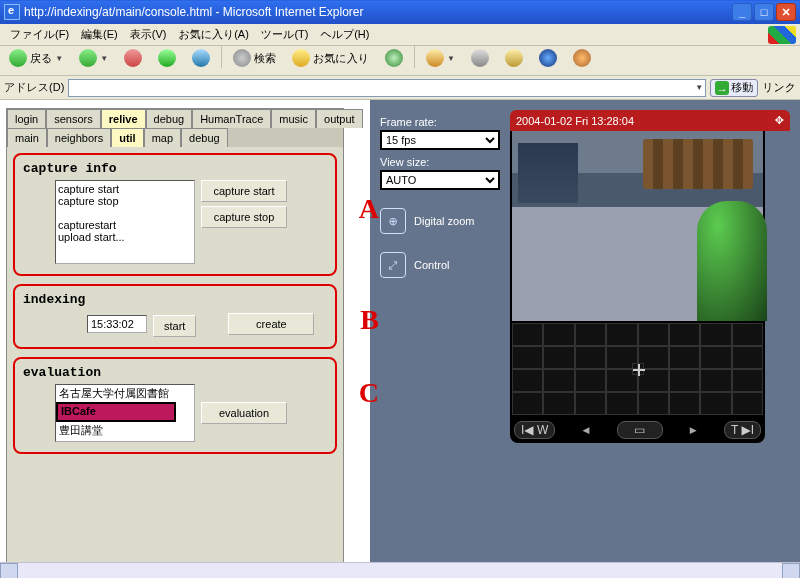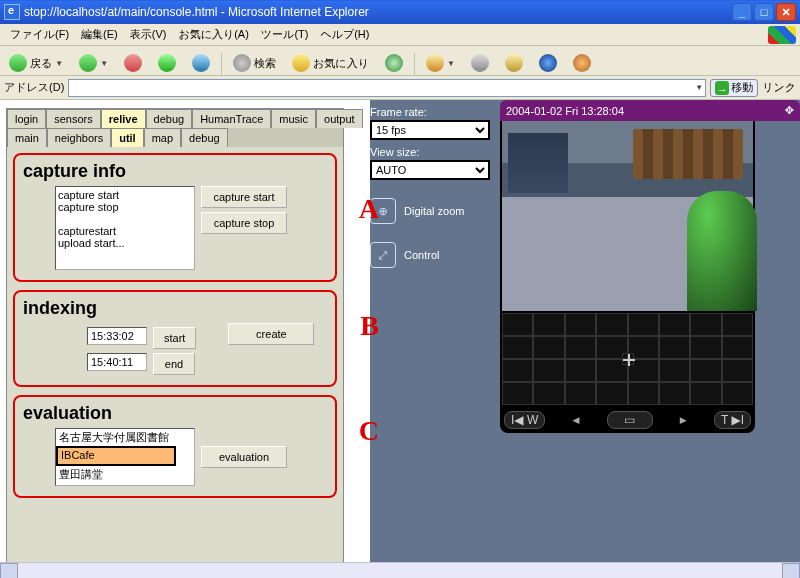--- a/index.html
+++ b/index.html
@@ -15,21 +15,21 @@
 .min { background: #3d7de8; border: 1px solid #2a5dc0; }
 .max { background: #3d7de8; border: 1px solid #2a5dc0; }
 .close { background: #e05030; border: 1px solid #b03010; }
 
 
 .menubar { height: 22px; background: #ece9d8; display: flex; align-items: center; padding-left: 4px; border-bottom: 1px solid #c0c0b0; position: relative; }
 .menubar span { padding: 2px 6px; }
 .menubar .winlogo { position: absolute; right: 4px; width: 28px; height: 18px; background: linear-gradient(45deg,#d22 25%,#2a4 25% 50%,#26d 50% 75%,#ed2 75%); border-radius: 3px; }
 
 
-.toolbar { height: 30px; background: #ece9d8; display: flex; align-items: flex-end; padding: 0 4px; gap: 6px; border-bottom: 1px solid #c0c0b0; }
+.toolbar { height: 30px; background: #ece9d8; display: flex; align-items: flex-start; padding: 0 4px; gap: 6px; border-bottom: 1px solid #c0c0b0; }
 .tbbtn { height: 24px; display: flex; align-items: center; gap: 3px; padding: 0 4px; border: 1px solid transparent; border-radius: 3px; }
 .tbico { width: 18px; height: 18px; border-radius: 9px; }
 .sep { width: 1px; height: 22px; background: #c0c0b0; }
 .back-ico { background: linear-gradient(#8e8,#3a3); }
 .fwd-ico { background: linear-gradient(#8e8,#3a3); }
 .stop-ico { background: linear-gradient(#e99,#c44); }
 .refresh-ico { background: linear-gradient(#9f9,#2a2); }
 .home-ico { background: linear-gradient(#adf,#27a); }
 .search-ico { background: radial-gradient(#ccc,#888); }
 .fav-ico { background: linear-gradient(#fe8,#da2); }
@@ -55,61 +55,61 @@
 
 
 .leftpane { width: 370px; height: 100%; padding: 8px 6px; background: #fff; }
 .tabstack { background: #dcdccc; border: 1px solid #888; width: 338px; }
 .tabrow { display: flex; background: #c8c8b8; }
 .tab { padding: 3px 7px; background: #dcdccc; border: 1px solid #888; border-bottom: none; font-size: 11px; }
 .tab.active { background: #fef9c3; font-weight: bold; }
 .tabbody { background: #dcdccc; padding: 6px; position: relative; min-height: 420px; }
 
 .fldset { border: 2px solid #d00; border-radius: 8px; padding: 6px 8px 10px; margin-bottom: 8px; position: relative; }
-.fldset .legend { font-weight: bold; font-size: 18px; }
+.fldset .legend { font-weight: bold; font-size: 13px; font-family: Liberation Mono, monospace; }
 .ann { position: absolute; right: -44px; color: #d00; font-size: 28px; font-weight: bold; font-family: serif; }
 .row { display: flex; gap: 6px; align-items: flex-start; margin-top: 4px; padding-left: 32px; }
 textarea.ci { width: 140px; height: 84px; resize: none; font-size: 11px; padding: 2px; border: 1px inset #aaa; background: #fff; }
 .btncol { display: flex; flex-direction: column; gap: 4px; }
 .winbutton { background: #e8e8d8; border: 1px outset #fff; padding: 4px 10px; font-size: 11px; min-width: 86px; }
 .smallin { width: 60px; height: 18px; border: 1px inset #aaa; background: #fff; padding: 0 3px; font-size: 11px; }
 .listbox { width: 140px; height: 58px; border: 1px inset #aaa; background: #fff; overflow: hidden; }
 .listbox div { padding: 1px 3px; }
-.listbox .sel { background: #fdba74; }
-
-
-.rightpane { flex: 1; background: #64748c; display: flex; gap: 10px; }
+.listbox .sel { background: #be185d; font-weight: bold; }
+
+
+.rightpane { flex: 1; background: #64748c; padding: 10px; display: flex; gap: 10px; }
 .controls { width: 120px; color: #fff; }
 .ctrl-label { font-size: 11px; margin-bottom: 2px; margin-top: 6px; }
 .sel { width: 120px; height: 20px; background: #fff; border: 2px solid #000000; font-size: 11px; }
 .iconrow { display: flex; align-items: center; gap: 8px; margin-top: 18px; }
 .sqicon { width: 26px; height: 26px; border: 1px solid #cfe0ff; border-radius: 4px; display: flex; align-items: center; justify-content: center; color: #cfe0ff; }
 
 .camwrap { flex: 1; }
-.camhead { background: #701a75; color: #fff; padding: 4px 6px; display: flex; justify-content: space-between; align-items: center; border-radius: 6px 6px 0 0; }
+.camhead { background: #b91c1c; color: #fff; padding: 4px 6px; display: flex; justify-content: space-between; align-items: center; border-radius: 6px 6px 0 0; }
 .camimg { width: 255px; height: 190px; background: linear-gradient(#6d7b8c 0 22%, #4a5a6c 22% 40%, #9aa0b0 40% 100%); position: relative; border-left: 2px solid #000; border-right: 2px solid #000; }
 .camimg .chairs { position: absolute; top: 8px; right: 10px; width: 110px; height: 50px; background: repeating-linear-gradient(90deg,#7a5530 0 10px,#5d3f22 10px 20px); border-radius: 3px; }
 .camimg .shelf { position: absolute; top: 12px; left: 6px; width: 60px; height: 60px; background: linear-gradient(#2a3850,#3a4860); }
 .camimg .chair2 { position: absolute; bottom: 0; right: -4px; width: 70px; height: 120px; background: radial-gradient(ellipse at 30% 20%, #5ccc4f, #1a4418); border-radius: 30px 30px 0 0; }
 .ptzgrid { width: 255px; height: 96px; background: #111; border: 2px solid #000; position: relative; display: grid; grid-template-columns: repeat(8,1fr); grid-template-rows: repeat(4,1fr); }
 .ptzgrid div { border: 1px solid #333; }
 .ptzgrid .cross { position: absolute; left: 50%; top: 50%; width: 12px; height: 12px; margin: -6px; }
 .ptzgrid .cross::before, .ptzgrid .cross::after { content: ""; position: absolute; background: #ccc; }
 .ptzgrid .cross::before { left: 5px; top: 0; width: 2px; height: 12px; }
 .ptzgrid .cross::after { top: 5px; left: 0; height: 2px; width: 12px; }
 .cambtns { width: 255px; background: #000; padding: 4px; border-radius: 0 0 8px 8px; display: flex; justify-content: space-between; align-items: center; }
 .pill { background: #222; color: #ccc; border: 1px solid #555; border-radius: 8px; padding: 1px 6px; font-size: 12px; }
 .tri { color: #aaa; font-size: 9px; }
 </style>
 </head>
 <body>
 
 <div class="titlebar">
   <div class="ie-icon"></div>
-  <div class="title">stop://localhost/at/main/console.html - Microsoft Internet Explorer</div>
+  <div class="title">http://indexing/at/main/console.html - Microsoft Internet Explorer</div>
   <div class="winbtns">
     <div class="winbtn min">_</div>
     <div class="winbtn max">□</div>
     <div class="winbtn close">✕</div>
   </div>
 </div>
 
 <div class="menubar">
   <span>ファイル(F)</span>
   <span>編集(E)</span>
@@ -217,29 +217,25 @@
             <div class="btncol">
               <button class="winbutton">capture start</button>
               <button class="winbutton">capture stop</button>
             </div>
           </div>
         </div>
 
         <div class="fldset">
           <span class="ann" style="top:18px">B</span>
           <div class="legend">indexing</div>
-          <div class="row" style="align-items:flex-start">
+          <div class="row" style="align-items:center">
             <div>
               <div class="row">
                   <input class="smallin" value="15:33:02" style="">
                   <button class="winbutton" style="min-width:42px">start</button>
-                </div>
-              <div class="row">
-                  <input class="smallin" value="15:40:11" style="">
-                  <button class="winbutton" style="min-width:42px">end</button>
                 </div>
             </div>
             <button class="winbutton" style="margin-left:26px">create</button>
           </div>
         </div>
 
         <div class="fldset">
           <span class="ann" style="top:18px">C</span>
           <div class="legend">evaluation</div>
           <div class="row">

